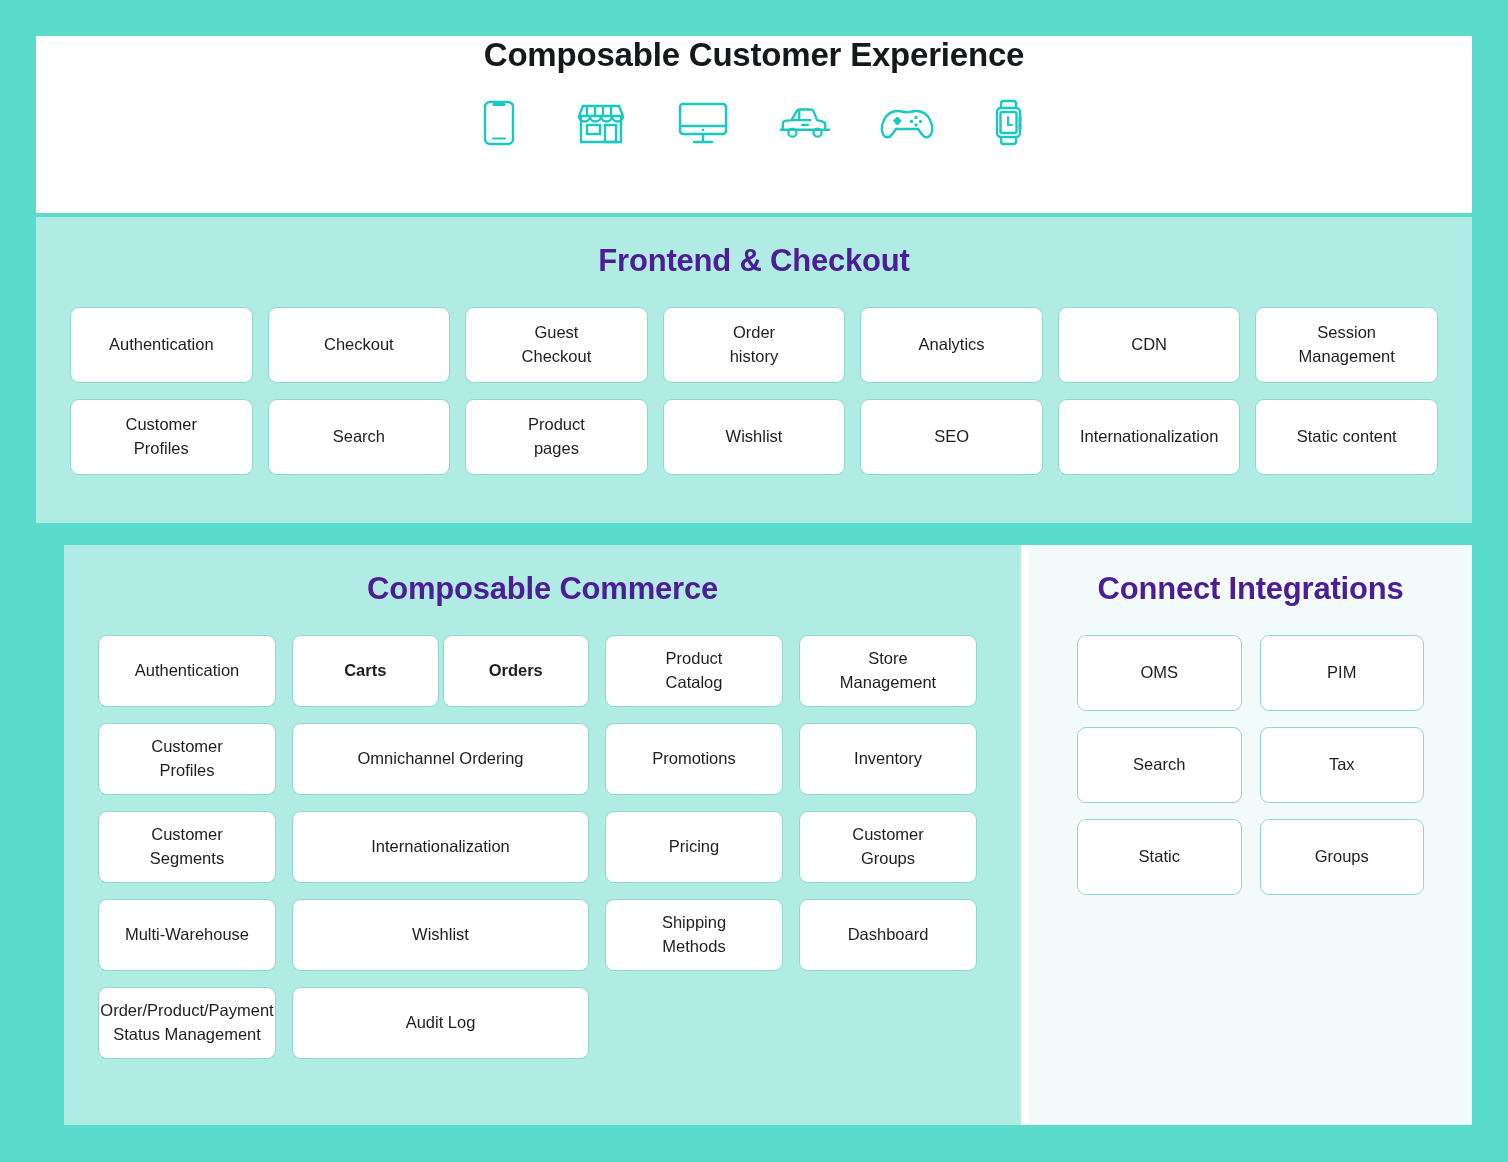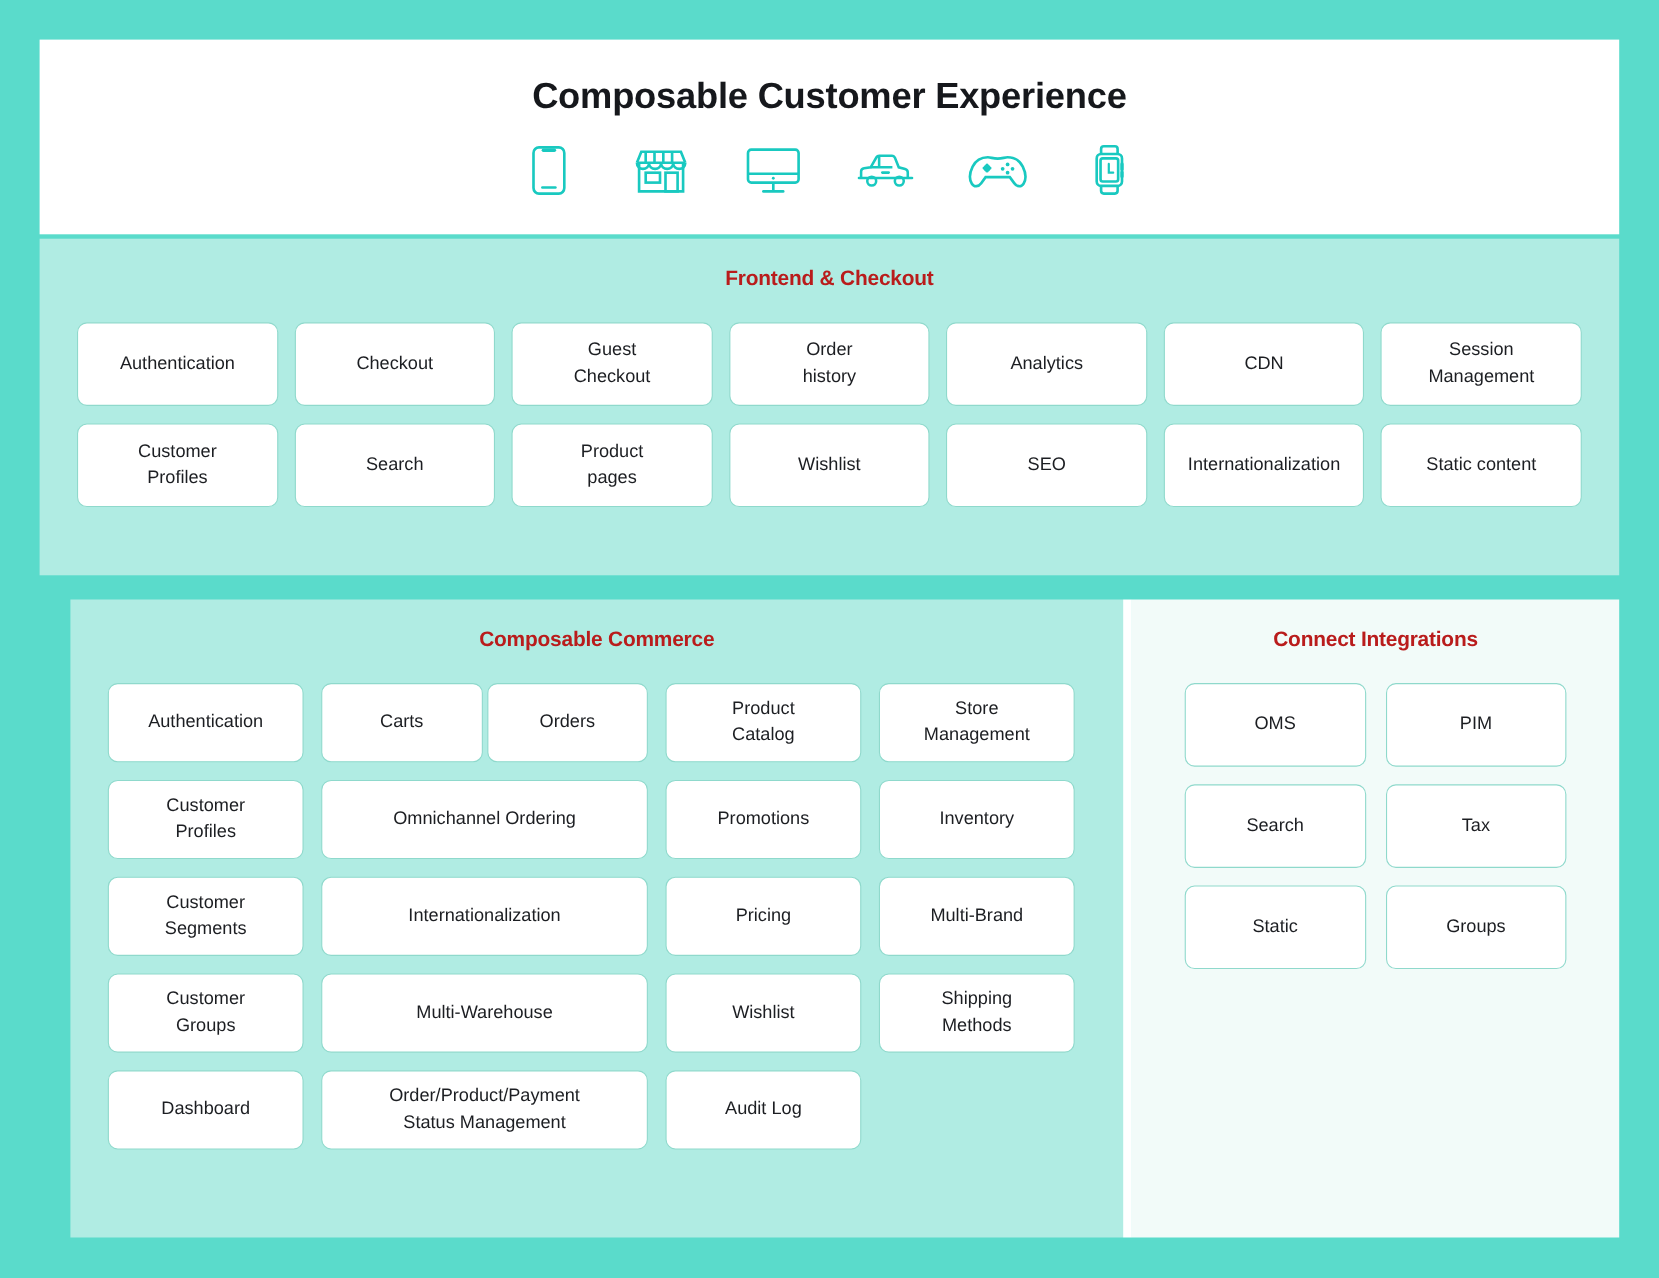--- a/index.html
+++ b/index.html
@@ -26,21 +26,20 @@
   
   .header {
     background: #ffffff;
     height: 177px;
     flex: none;
     display: flex;
     flex-direction: column;
     align-items: center;
     justify-content: flex-start;
     box-sizing: border-box;
-    padding-top: 32px;
   }
   .header-title {
     font-size: 33px;
     font-weight: bold;
     color: #16181c;
     letter-spacing: -0.2px;
     margin: 0;
   }
   .icon-row {
     display: flex;
@@ -63,23 +62,23 @@
   
   .section-frontend {
     background: #b0ece3;
     flex: none;
     height: 306px;
     box-sizing: border-box;
     padding: 26px 34px 30px 34px;
     margin-top: 4px;
   }
   .section-title {
-    font-size: 19px;
+    font-size: 31px;
     font-weight: bold;
-    color: #b91c1c;
+    color: #4c1d95;
     text-align: center;
     margin: 0 0 28px 0;
     letter-spacing: -0.2px;
   }
   .grid7 {
     display: grid;
     grid-template-columns: repeat(7, 1fr);
     gap: 16px 15px;
   }
   .card {
@@ -128,20 +127,21 @@
   .grid-commerce {
     display: grid;
     grid-template-columns: 178px 297px 178px 178px;
     gap: 16px 16px;
   }
   .card-commerce { height: 72px; }
   .split-cell {
     display: grid;
     grid-template-columns: 1fr 1fr;
     gap: 4px;
+    font-weight: bold;
   }
 
   .grid-connect {
     display: grid;
     grid-template-columns: 1fr 1fr;
     gap: 16px 18px;
   }
   .card-connect { height: 76px; }
 </style>
 </head>
@@ -296,23 +296,20 @@
           <div class="card card-commerce">
             <span>Customer<br>Segments</span>
           </div>
           <div class="card card-commerce">
             <span>Internationalization</span>
           </div>
           <div class="card card-commerce">
             <span>Pricing</span>
           </div>
           <div class="card card-commerce">
-            <span>Multi-Brand</span>
-          </div>
-          <div class="card card-commerce">
             <span>Customer<br>Groups</span>
           </div>
           <div class="card card-commerce">
             <span>Multi-Warehouse</span>
           </div>
           <div class="card card-commerce">
             <span>Wishlist</span>
           </div>
           <div class="card card-commerce">
             <span>Shipping<br>Methods</span>

